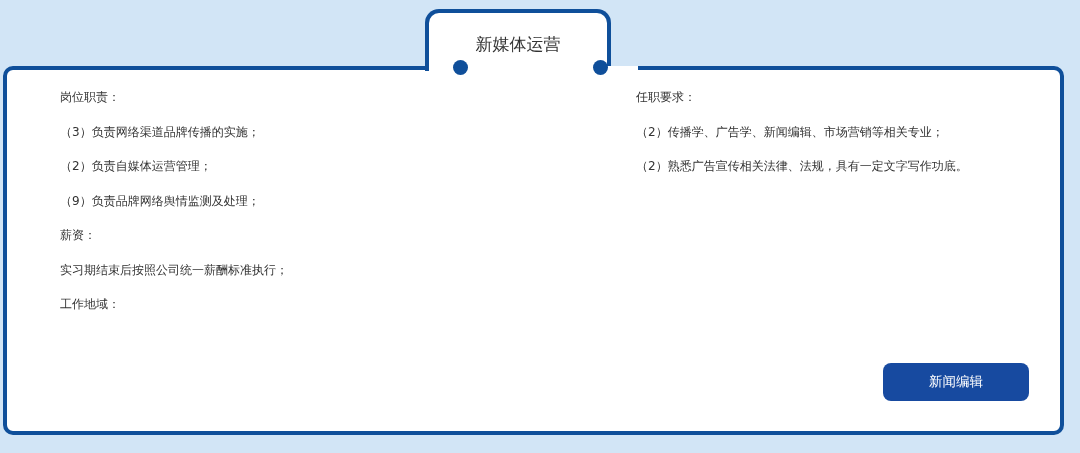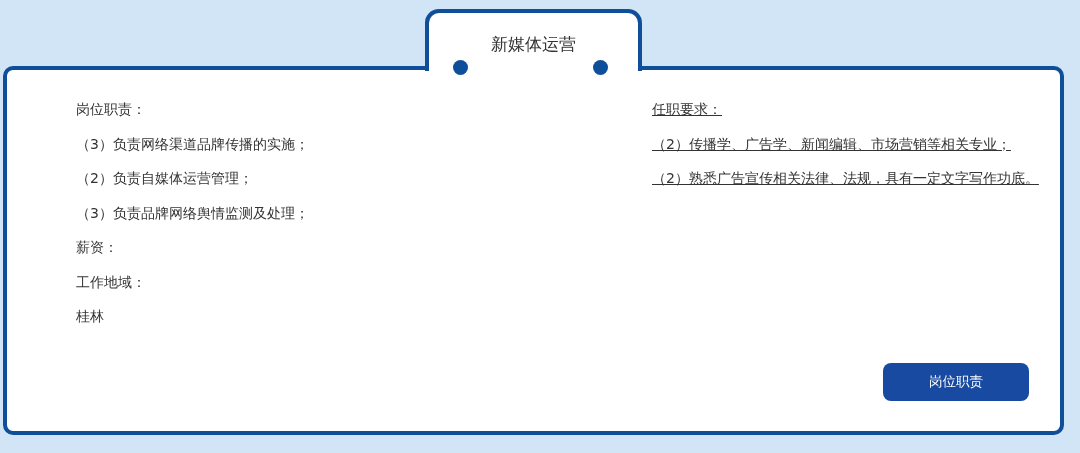--- a/index.html
+++ b/index.html
@@ -5,36 +5,36 @@
   html, body { margin:0; padding:0; }
   body {
     width:1080px; height:453px; background:#d2e5f6; position:relative; overflow:hidden;
     font-family:"DejaVu Sans","Liberation Sans",sans-serif; color:#333;
   }
   .card {
     position:absolute; left:3px; top:66px; width:1061px; height:369px;
     border:4px solid #0f4f9a; border-radius:10px; background:#fff; box-sizing:border-box;
   }
   .tab {
-    position:absolute; left:425px; top:9px; width:217px; height:62px;
+    position:absolute; left:425px; top:9px; width:186px; height:62px;
     border:4px solid #0f4f9a; border-bottom:none; border-radius:14px 14px 0 0;
     background:#fff; box-sizing:border-box; z-index:2;
   }
   .tab-mask {
     position:absolute; left:429px; top:66px; width:209px; height:6px; background:#fff; z-index:3;
   }
   .tab-title {
     position:absolute; left:0; right:0; top:20px; text-align:center; font-size:17px; color:#333;
   }
   .dot {
     position:absolute; width:15px; height:15px; border-radius:50%; background:#0f4f9a; z-index:4; top:60px;
   }
-  .col { position:absolute; top:92px; font-size:14px; line-height:34.5px;margin-left:16px; }
+  .col { position:absolute; top:80px; font-size:12px; line-height:34.5px; }
   .col.left { left:60px; }
-  .col.right { left:636px;text-decoration:underline; }
+  .col.right { left:636px; }
   .line { white-space:nowrap; }
   .apply-btn {
     position:absolute; left:883px; top:363px; width:146px; height:38px;
     background:#174aa0; color:#fff; border-radius:8px; font-size:13.5px;
     display:flex; align-items:center; justify-content:center; cursor:pointer; z-index:5;
   }
 </style>
 </head>
 <body>
 
@@ -44,25 +44,25 @@
   <div class="tab-title">新媒体运营</div>
 </div>
 <div class="tab-mask"></div>
 <div class="dot" style="left:453px;"></div>
 <div class="dot" style="left:593px;"></div>
 
 <div class="col left">
   <div class="line">岗位职责：</div>
   <div class="line">（3）负责网络渠道品牌传播的实施；</div>
   <div class="line">（2）负责自媒体运营管理；</div>
-  <div class="line">（3）负责品牌网络舆情监测及处理；</div>
+  <div class="line">（9）负责品牌网络舆情监测及处理；</div>
   <div class="line">薪资：</div>
+  <div class="line">实习期结束后按照公司统一薪酬标准执行；</div>
   <div class="line">工作地域：</div>
-  <div class="line">桂林</div>
 </div>
 
 <div class="col right">
   <div class="line">任职要求：</div>
   <div class="line">（2）传播学、广告学、新闻编辑、市场营销等相关专业；</div>
   <div class="line">（2）熟悉广告宣传相关法律、法规，具有一定文字写作功底。</div>
 </div>
 
-<div class="apply-btn">岗位职责</div>
+<div class="apply-btn">新闻编辑</div>
 
 </body></html>

